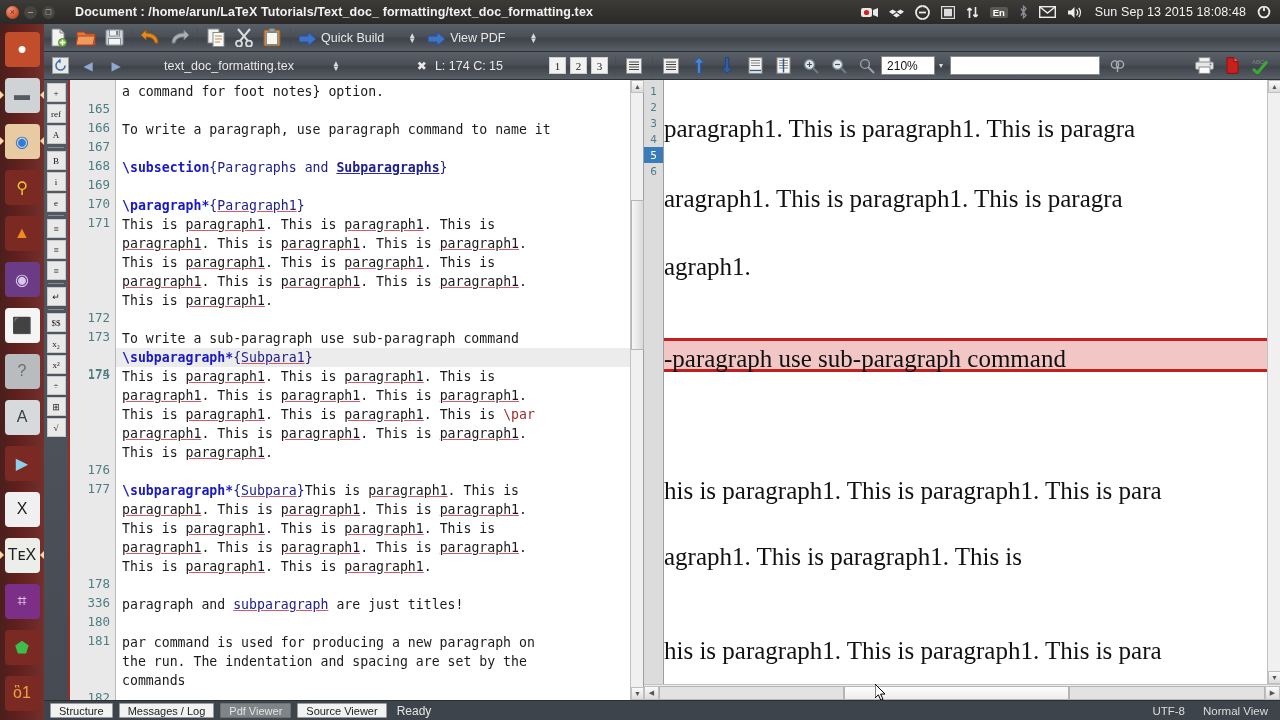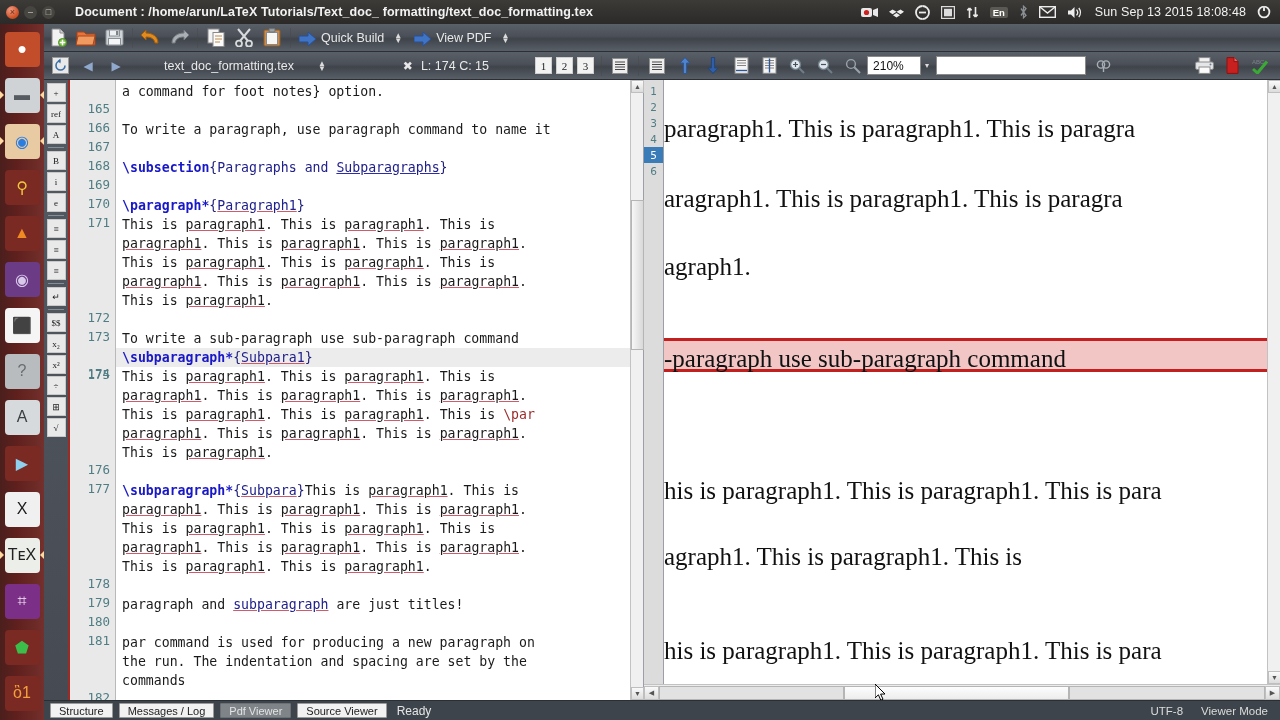--- a/index.html
+++ b/index.html
@@ -50,21 +50,21 @@
     background:linear-gradient(to bottom,#5a6068 0%,#4b5058 45%,#3f444b 55%,#595f67 100%);
     display:flex; align-items:center; border-bottom:1px solid #2c3036;
   }
   .tbar2{
     width:100%; height:28px;
     background:linear-gradient(to bottom,#5a6068 0%,#4b5058 45%,#3f444b 55%,#595f67 100%);
     display:flex; align-items:center; border-bottom:1px solid #2c3036;
   }
   .tbtn{ width:26px;height:24px; display:flex;align-items:center;justify-content:center; margin:0 1px;}
   .tsep{ width:1px;height:20px;background:rgba(0,0,0,.35);border-right:1px solid rgba(255,255,255,.12); margin:0 4px;}
-  .combo{ display:flex;align-items:center;gap:10px;color:#e8e8e8;font-size:12.5px;padding:0 4px;}
+  .combo{ display:flex;align-items:center;gap:24px;color:#e8e8e8;font-size:12.5px;padding:0 4px;}
   .spin{ display:flex;flex-direction:column;line-height:5px;font-size:8px;color:#dcdcdc;}
   .bluearrowbox{ width:18px;height:14px;position:relative;}
 
   
   .tabname{ color:#e9e9e9;font-size:12.5px; }
   .navarrow{ color:#8fa8cc; font-size:12px;}
   .lcbox{ color:#e9e9e9; font-size:12.5px; white-space:nowrap;}
   .numbtn{ width:17px;height:17px;border:1px solid #cfcfcf;background:#f2f2f2;color:#222;
            font-size:11px;display:flex;align-items:center;justify-content:center;margin:0 2px;font-family:"Liberation Serif",serif;}
   .zoombox{ width:54px;height:19px;background:#fff;border:1px solid #8a8a8a;color:#111;font-size:12px;
@@ -92,21 +92,21 @@
                font-size:12.5px; color:#4e7d84; }
   .code{ flex:1; position:relative; background:#fff; overflow:hidden; padding-left:6px;}
   .code .row{ position:absolute; left:6px; white-space:pre;
               font-family:"DejaVu Sans Mono", monospace; font-size:13.2px; color:#1a1a1a; line-height:19px;}
   .hl{ position:absolute; left:0; width:100%; height:19px; background:#ececed;}
   .cmd{ color:#1818c8; font-weight:bold;}
   .brc{ color:#1f1f7a;}
   .arg{ color:#20208c;}
   .par{ color:#9c2c2c;}
   .sp{ text-decoration:underline; text-decoration-color:#cf5b6b; text-decoration-style:solid;}
-  .spb{ text-decoration:underline; text-decoration-color:#2a2ab5;}
+  .spb{ text-decoration:underline; text-decoration-color:#2a2ab5;font-weight:bold;}
   .escroll{ position:absolute; right:0; top:0; width:13px; height:100%;
             background:#f0f0f0; border-left:1px solid #c2c2c2;}
   .scr-ar{ width:13px;height:13px;display:flex;align-items:center;justify-content:center;
            background:linear-gradient(to bottom,#fafafa,#dcdcdc);border:1px solid #bfbfbf;font-size:7px;color:#555;}
   .scr-th{ position:absolute;left:0;width:13px;background:linear-gradient(to right,#f7f7f7,#d9d9d9);
            border:1px solid #b5b5b5;}
 
   
   .pdf{ flex:1; height:100%; background:#fff; display:flex; position:relative;}
   .pdfgutter{ width:20px; background:#dcdcdc; border-right:1px solid #9aa0a6; padding-top:3px;}
@@ -507,21 +507,21 @@
             <div class="ln" style="top: 97px;">169</div>
             <div class="ln" style="top: 116px;">170</div>
             <div class="ln" style="top: 135px;">171</div>
             <div class="ln" style="top: 230px;">172</div>
             <div class="ln" style="top: 249px;">173</div>
             <div class="ln" style="top: 286px;">174</div>
             <div class="ln" style="top: 287px;">175</div>
             <div class="ln" style="top: 382px;">176</div>
             <div class="ln" style="top: 401px;">177</div>
             <div class="ln" style="top: 496px;">178</div>
-            <div class="ln" style="top: 515px;">179</div>
+            <div class="ln" style="top: 515px;">336</div>
             <div class="ln" style="top: 534px;">180</div>
             <div class="ln" style="top: 553px;">181</div>
             <div class="ln" style="top: 610px;">182</div>
           </div>
         <div class="code" id="code">
             <div class="row" style="top: 2px;"><span class="">a command for foot notes} option.</span></div>
             <div class="row" style="top: 21px;"></div>
             <div class="row" style="top: 40px;"><span class="">To write a paragraph, use paragraph command to name it</span></div>
             <div class="row" style="top: 59px;"></div>
             <div class="row" style="top: 78px;"><span class="cmd">\subsection</span><span class="brc">{</span><span class="arg">Paragraphs and </span><span class="arg spb">Subparagraphs</span><span class="brc">}</span></div>
@@ -603,17 +603,17 @@
     <div class="status">
       <div style="display:flex;gap:6px;" id="statusbtns">
           <div class="sbtn">Structure</div>
           <div class="sbtn">Messages / Log</div>
           <div class="sbtn on">Pdf Viewer</div>
           <div class="sbtn">Source Viewer</div>
         </div>
       <div class="stext">Ready</div>
       <div class="sright">
         <span>UTF-8</span>
-        <span>Viewer Mode</span>
+        <span>Normal View</span>
       </div>
     </div>
   </div>
 </div>
 
 </body></html>

